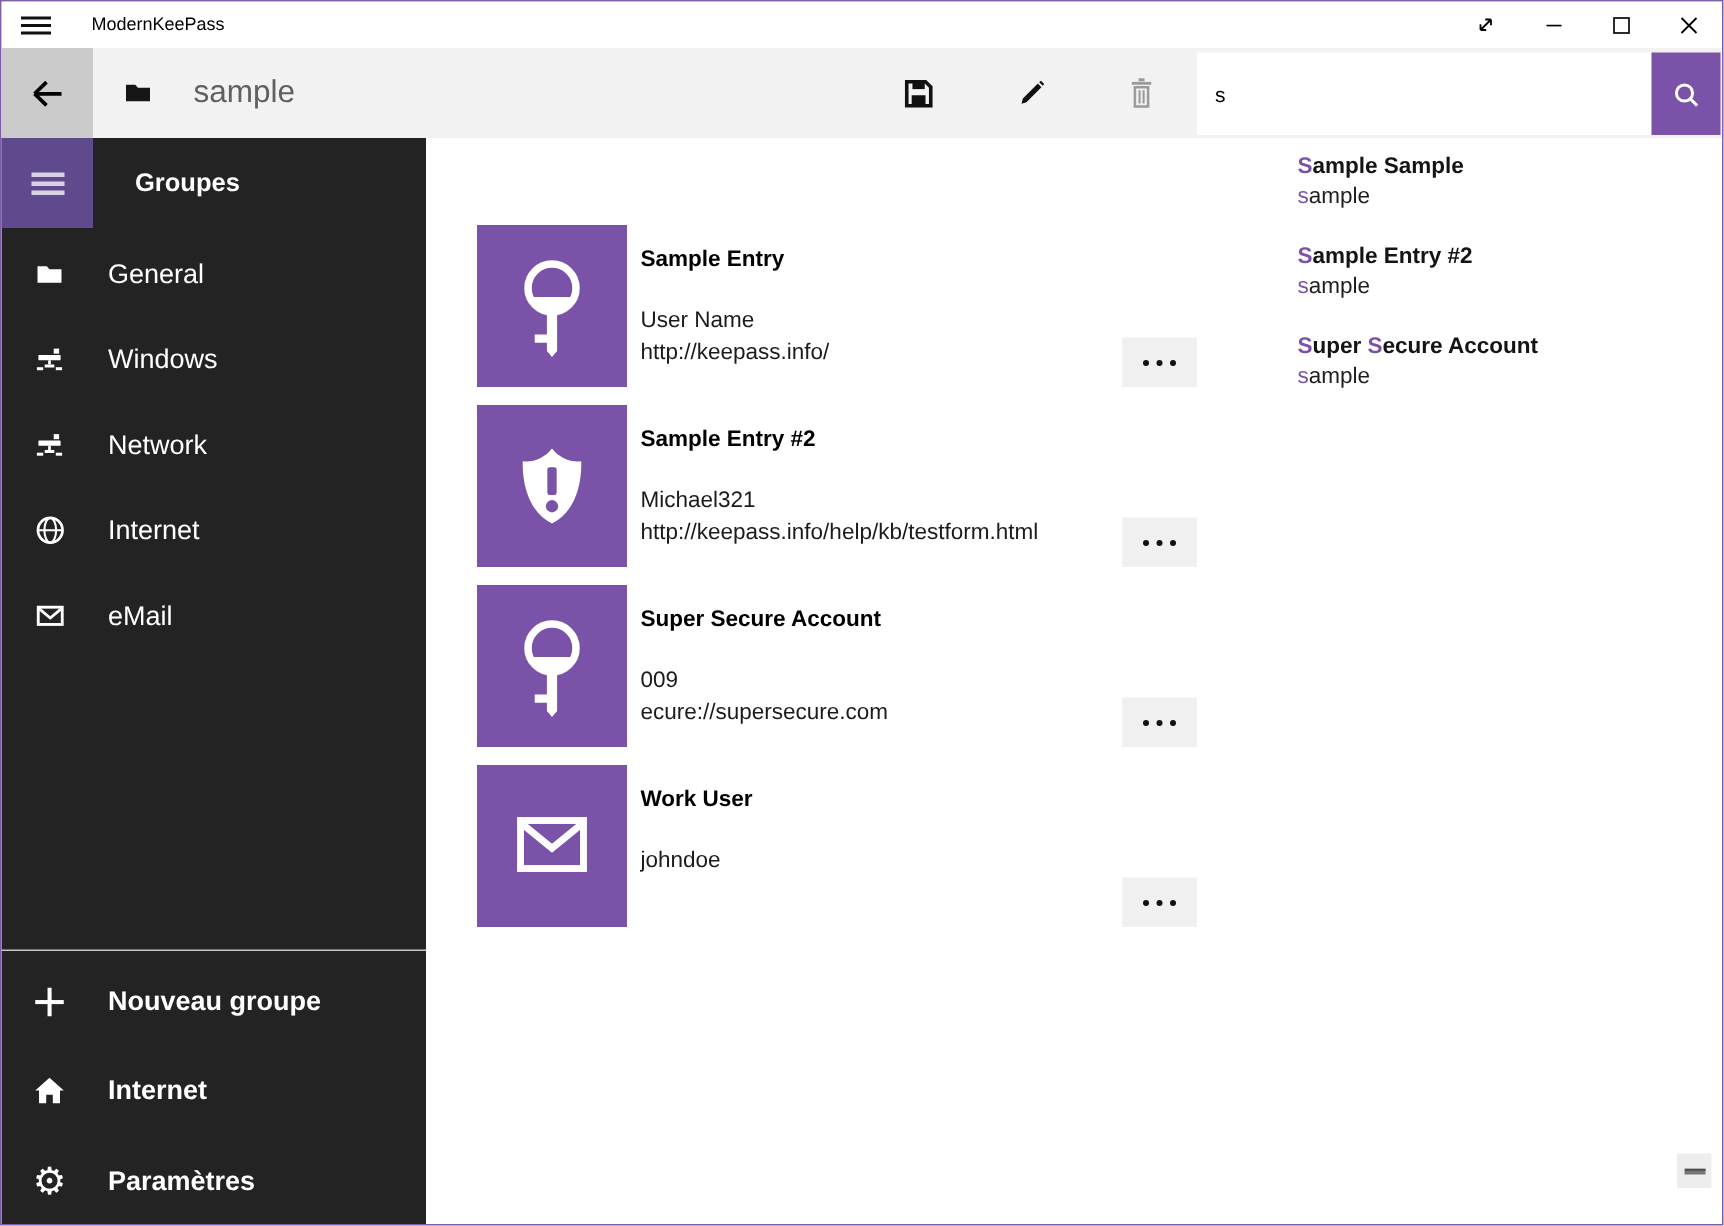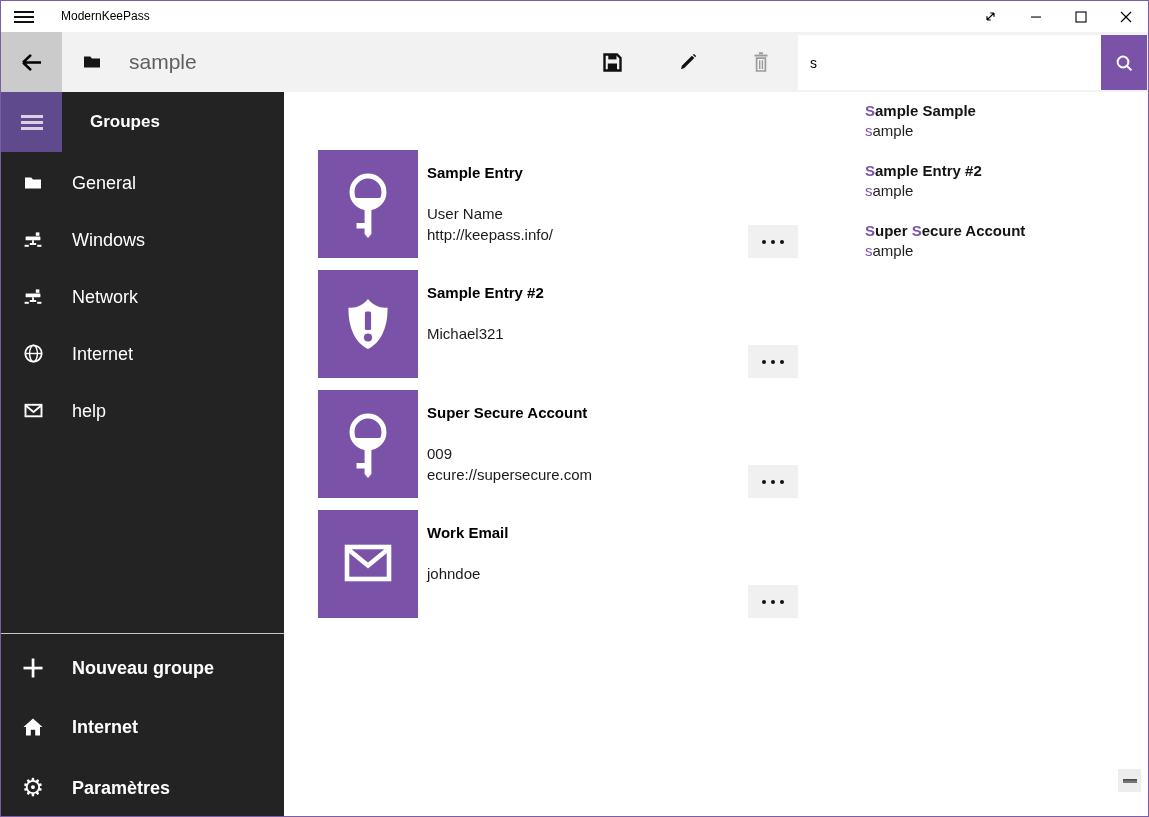--- a/index.html
+++ b/index.html
@@ -194,21 +194,21 @@
       </span>
       <span class="lbl">Internet</span>
     </div>
     <div class="sb-item" style="top:290px">
       <span class="icn">
         <svg width="21" height="21" viewBox="0 0 21 21" fill="none" stroke="#fff">
           <rect x="2.5" y="4.8" width="16" height="11.5" stroke-width="1.9"></rect>
           <path d="M3 5.8 L10.5 12 L18 5.8" stroke-width="1.9"></path>
         </svg>
       </span>
-      <span class="lbl">help</span>
+      <span class="lbl">eMail</span>
     </div>
 
     <div class="sb-divider"></div>
 
     <div class="sb-item sb-foot" style="top:546px;height:59px">
       <span class="icn">
         <svg width="22" height="22" viewBox="0 0 22 22" fill="#fff">
           <rect x="1.5" y="9.7" width="19" height="2.7"></rect>
             <rect x="9.7" y="1.5" width="2.7" height="19"></rect>
         </svg>
@@ -257,20 +257,21 @@
       <div class="tile">
         <svg width="100" height="108" viewBox="0 0 100 108">
           <path d="M50 29 C45 35.5 37 38.5 30.5 37.5 C30 56 36.5 72.5 50 79 C63.5 72.5 70 56 69.5 37.5 C63 38.5 55 35.5 50 29 Z" fill="#fff"></path>
           <rect x="46.9" y="41.5" width="6.2" height="18.5" rx="1.5" style="fill:var(--accent)"></rect>
           <circle cx="50" cy="67.5" r="4.1" style="fill:var(--accent)"></circle>
         </svg>
       </div>
       <div class="e-title">Sample Entry #2</div>
       <div class="e-lines">
         <div>Michael321</div>
+        <div>http://keepass.info/help/kb/testform.html</div>
       </div>
       <button class="more-btn">
         <i></i>
           <i></i>
           <i></i>
       </button>
     </div>
 
     <div class="entry" style="top:298px">
       <div class="tile">
@@ -294,21 +295,21 @@
       </button>
     </div>
 
     <div class="entry" style="top:418px">
       <div class="tile">
         <svg width="100" height="108" viewBox="0 0 100 108">
           <rect x="29" y="37" width="42" height="32" fill="none" stroke="#fff" stroke-width="4.6"></rect>
           <path d="M31 40 L50 55.5 L69 40" fill="none" stroke="#fff" stroke-width="4.6"></path>
         </svg>
       </div>
-      <div class="e-title">Work Email</div>
+      <div class="e-title">Work User</div>
       <div class="e-lines">
         <div>johndoe</div>
         <div></div>
       </div>
       <button class="more-btn">
         <i></i>
           <i></i>
           <i></i>
       </button>
     </div>

